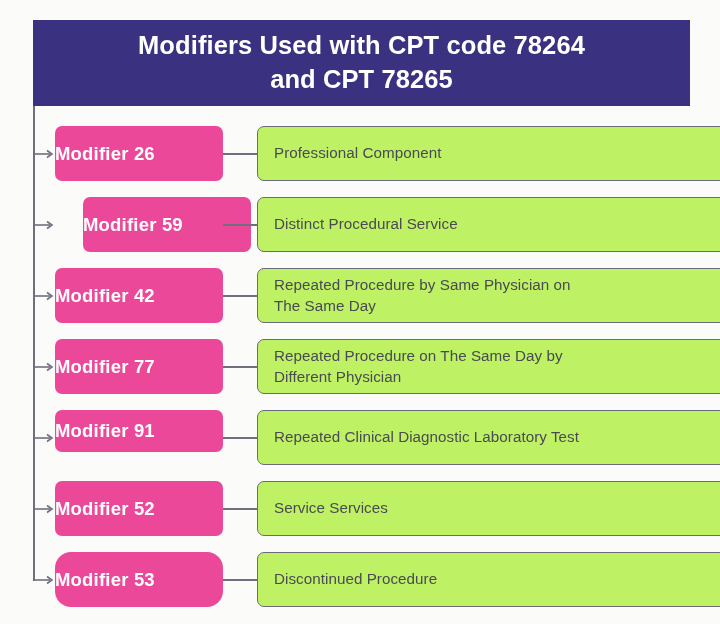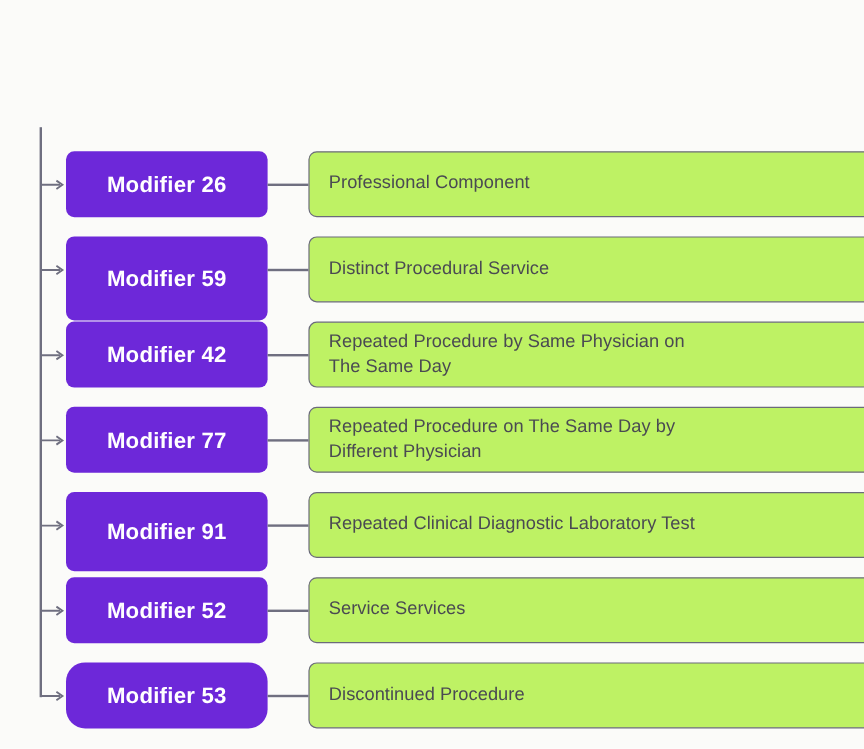--- a/index.html
+++ b/index.html
@@ -67,25 +67,25 @@
     width: 22px;
     height: 12px;
     pointer-events: none;
   }
   .arrow svg { display: block; }
 
   .badge {
     position: absolute;
     left: 55px;
     width: 168px;
-    background: #6d28d9;
+    background: #ec4899;
     border-radius: 7px;
     display: flex;
     align-items: center;
-    justify-content: center;
+    justify-content: flex-start;
     box-sizing: border-box;
   }
   .badge-label {
     color: #ffffff;
     font-size: 18.5px;
     font-weight: bold;
     letter-spacing: 0.2px;
     white-space: nowrap;
   }
 
@@ -115,20 +115,24 @@
     line-height: 1.38;
     letter-spacing: 0.05px;
     white-space: pre-line;
   }
 </style>
 </head>
 <body>
 
 <div id="canvas">
 
+  <div class="header-bar">
+    <div class="header-title">Modifiers Used with CPT code 78264
+and CPT 78265</div>
+  </div>
 
   <div class="spine"></div>
 
   <div class="row">
     <span class="arrow" style="top:148px;">
       <svg width="22" height="12" viewBox="0 0 22 12">
           <path d="M0 6 H16" stroke="#6f6f80" stroke-width="1.6" fill="none"></path>
           <path d="M13 2.5 L18 6 L13 9.5" stroke="#6f6f80" stroke-width="1.6" fill="none"></path>
         </svg>
     </span>
@@ -141,21 +145,21 @@
     </div>
   </div>
 
   <div class="row">
     <span class="arrow" style="top:219px;">
       <svg width="22" height="12" viewBox="0 0 22 12">
           <path d="M0 6 H16" stroke="#6f6f80" stroke-width="1.6" fill="none"></path>
           <path d="M13 2.5 L18 6 L13 9.5" stroke="#6f6f80" stroke-width="1.6" fill="none"></path>
         </svg>
     </span>
-    <div class="badge" style="top:197px;height:70px;">
+    <div class="badge" style="top:197px;height:55px;margin-left:28px;">
       <span class="badge-label">Modifier 59</span>
     </div>
     <div class="connector" style="top:224px;"></div>
     <div class="desc-box" style="top:197px;height:55px;">
       <span class="desc-text">Distinct Procedural Service</span>
     </div>
   </div>
 
   <div class="row">
     <span class="arrow" style="top:290px;">
@@ -191,21 +195,21 @@
     </div>
   </div>
 
   <div class="row">
     <span class="arrow" style="top:432px;">
       <svg width="22" height="12" viewBox="0 0 22 12">
           <path d="M0 6 H16" stroke="#6f6f80" stroke-width="1.6" fill="none"></path>
           <path d="M13 2.5 L18 6 L13 9.5" stroke="#6f6f80" stroke-width="1.6" fill="none"></path>
         </svg>
     </span>
-    <div class="badge" style="top:410px;height:66px;">
+    <div class="badge" style="top:410px;height:42px;">
       <span class="badge-label">Modifier 91</span>
     </div>
     <div class="connector" style="top:437px;"></div>
     <div class="desc-box" style="top:410px;height:55px;">
       <span class="desc-text">Repeated Clinical Diagnostic Laboratory Test</span>
     </div>
   </div>
 
   <div class="row">
     <span class="arrow" style="top:503px;">

